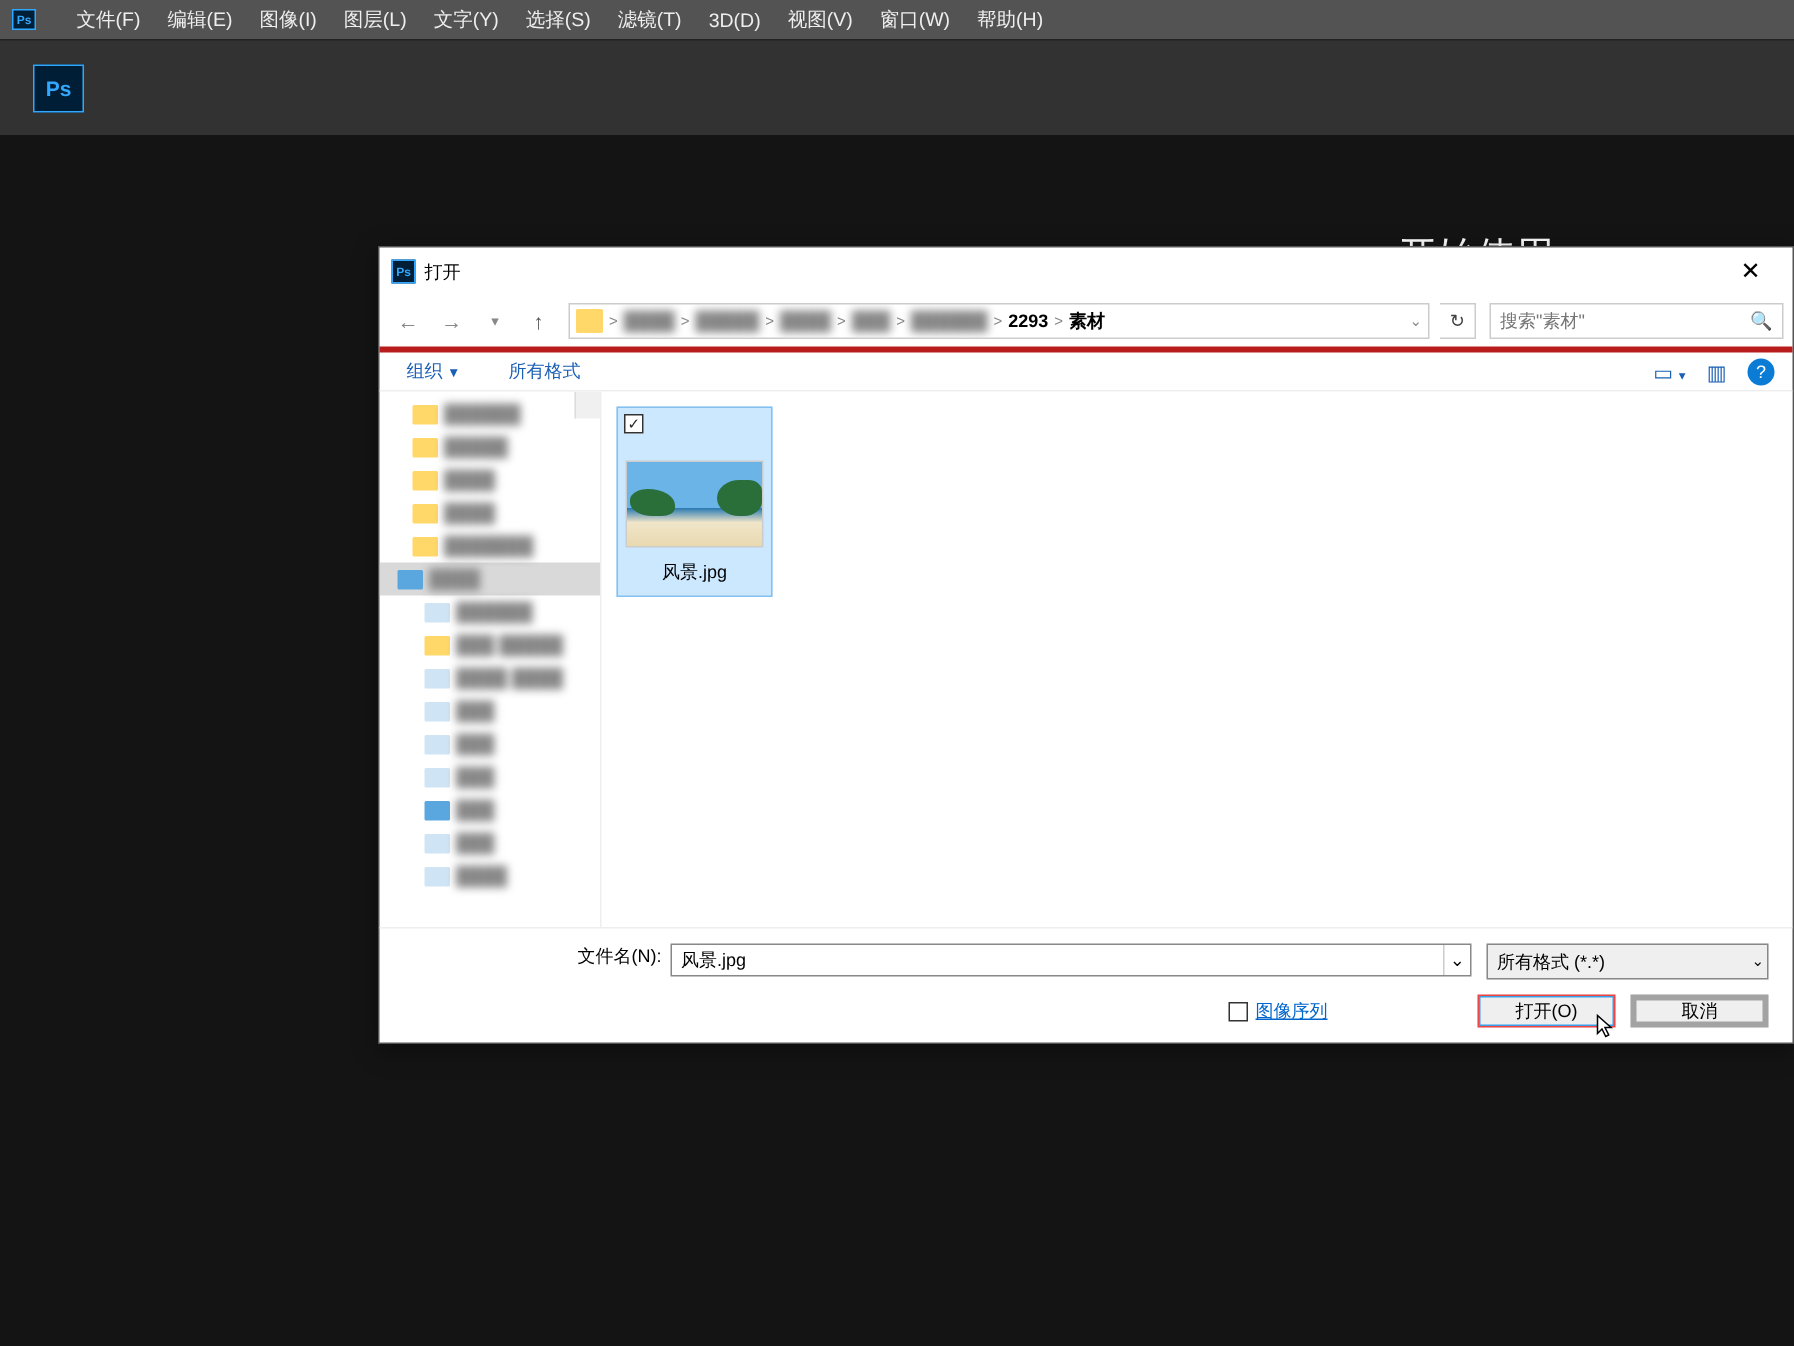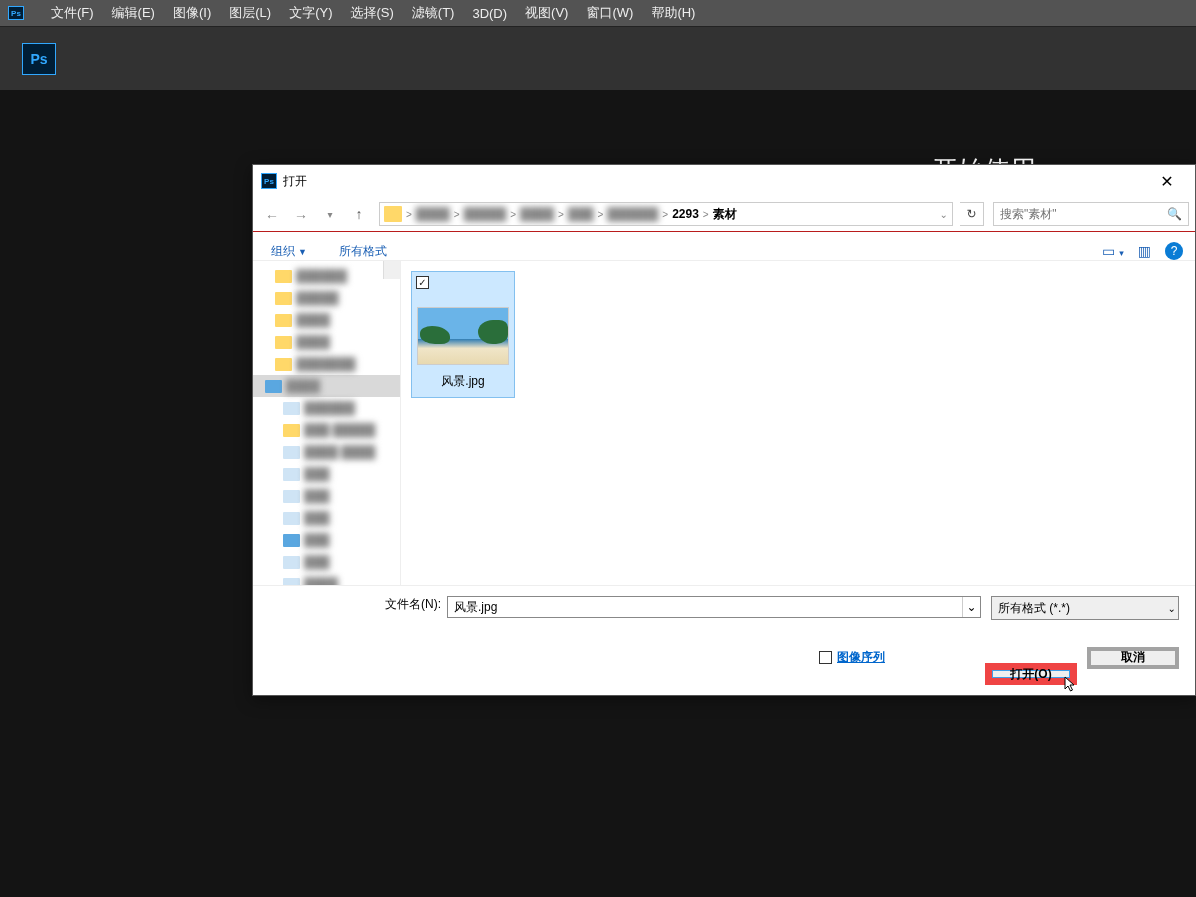--- a/index.html
+++ b/index.html
@@ -36,21 +36,21 @@
 .fd-breadcrumb { flex: 1; height: 24px; border: 1px solid #ccc; background: #fff; display: flex; align-items: center; padding: 0 4px; margin: 0 4px; overflow: hidden; }
 .fd-breadcrumb .folder-ic { width: 18px; height: 16px; background: #ffd869; margin-right: 4px; border-radius: 1px; flex-shrink: 0; }
 .fd-breadcrumb .crumb { font-size: 12px; color: #000; padding: 0 4px; white-space: nowrap; font-weight: bold; }
 .fd-breadcrumb .crumb.blur { filter: blur(3px); color: #888; }
 .fd-breadcrumb .sep { font-size: 10px; color: #888; }
 .fd-reload { width: 24px; height: 24px; border: 1px solid #ccc; border-left: none; display: flex; align-items: center; justify-content: center; font-size: 12px; color: #444; }
 .fd-search { width: 196px; height: 24px; border: 1px solid #ccc; margin-left: 6px; display: flex; align-items: center; padding: 0 6px; }
 .fd-search input { border: none; outline: none; font-size: 12px; flex: 1; color: #888; }
 .fd-search .sicon { font-size: 12px; color: #555; }
 
-.fd-toolbar { height: 30px; border-top: 1px solid #b91c1c; border-bottom: 1px solid #eee; display: flex; align-items: flex-end; padding: 0 12px; }
+.fd-toolbar { height: 30px; border-top: 4px solid #b91c1c; border-bottom: 1px solid #eee; display: flex; align-items: center; padding: 0 12px; }
 .fd-toolbar .tb-item { font-size: 12px; color: #1a5fb4; padding: 0 6px; display: flex; align-items: center; gap: 3px; }
 .fd-toolbar .tb-right { margin-left: auto; display: flex; align-items: center; gap: 14px; }
 .fd-toolbar .tb-right .ic { font-size: 14px; color: #1a5fb4; }
 .fd-toolbar .help { width: 18px; height: 18px; border-radius: 50%; background: #0a7cd5; color: #fff; font-size: 12px; display: flex; align-items: center; justify-content: center; }
 
 .fd-body { flex: 1; display: flex; overflow: hidden; }
 .fd-tree { width: 148px; border-right: 1px solid #eee; overflow: hidden; padding: 4px 0; position: relative; }
 .fd-tree::after { content:''; position:absolute; right:0; top:0; width:16px; height:18px; background:#f0f0f0; border-left:1px solid #ddd; }
 .fd-tree .tree-item { height: 22px; display: flex; align-items: center; padding-left: 22px; font-size: 12px; gap: 4px; }
 .fd-tree .tree-item .fic { width: 17px; height: 13px; background: #ffd869; border-radius: 1px; flex-shrink: 0; }
@@ -68,26 +68,26 @@
 .file-thumb .img::after { content: ''; position: absolute; right: 0; top: 12px; width: 30px; height: 24px; background: #2a6e3a; border-radius: 50% 30% 40% 50%; }
 .file-thumb .fname { text-align: center; font-size: 12px; padding: 2px 0 4px; }
 
 .fd-bottom { border-top: 1px solid #eee; padding: 10px 16px; }
 .fd-row { display: flex; align-items: flex-start; margin-bottom: 10px; }
 .fd-label { font-size: 12px; width: 60px; text-align: right; margin-right: 6px; margin-left: 112px; }
 .fd-input { flex: 1; height: 22px; border: 1px solid #888; font-size: 12px; padding: 0 6px; display: flex; align-items: center; position: relative; }
 .fd-input .dd { position: absolute; right: 0; top: 0; bottom: 0; width: 18px; border-left: 1px solid #ccc; display: flex; align-items: center; justify-content: center; }
 .fd-select { width: 188px; height: 24px; border: 1px solid #888; background: #efefef; font-size: 12px; padding: 0 6px; margin-left: 10px; display: flex; align-items: center; position: relative; }
 .fd-select .dd { position: absolute; right: 2px; font-size: 10px; }
-.fd-row2 { display: flex; align-items: center; justify-content: flex-end; gap: 10px; font-weight: bold; }
+.fd-row2 { display: flex; align-items: center; justify-content: flex-end; gap: 10px; }
 .fd-chk-wrap { display: flex; align-items: center; gap: 5px; margin-right: 90px; }
 .fd-chk { width: 13px; height: 13px; border: 1px solid #333; }
 .fd-link { color: #0066cc; font-size: 12px; text-decoration: underline; }
 .fd-btn { width: 92px; height: 22px; border: 4px solid #a3a3a3; background: #efefef; font-size: 12px; display: flex; align-items: center; justify-content: center; }
-.fd-btn.primary { border: 7px solid #ef4444; box-shadow: inset 0 0 0 1px #3d9ee8; margin-top: 33px; }
+.fd-btn.primary { border: 1px solid #ef4444; box-shadow: inset 0 0 0 1px #3d9ee8; }
 .cursor { position: absolute; width: 14px; height: 18px; left: 1064px; top: 676px; }
 .cursor svg { width: 100%; height: 100%; }
 </style>
 </head>
 <body>
 
 <div class="ps-menubar">
   <div class="ps-icon">Ps</div>
   <div class="menu-item">文件(F)</div>
   <div class="menu-item">编辑(E)</div>

